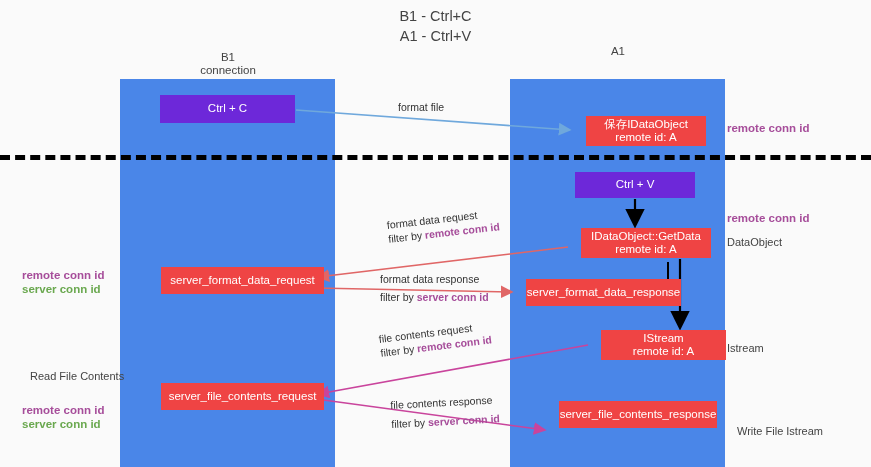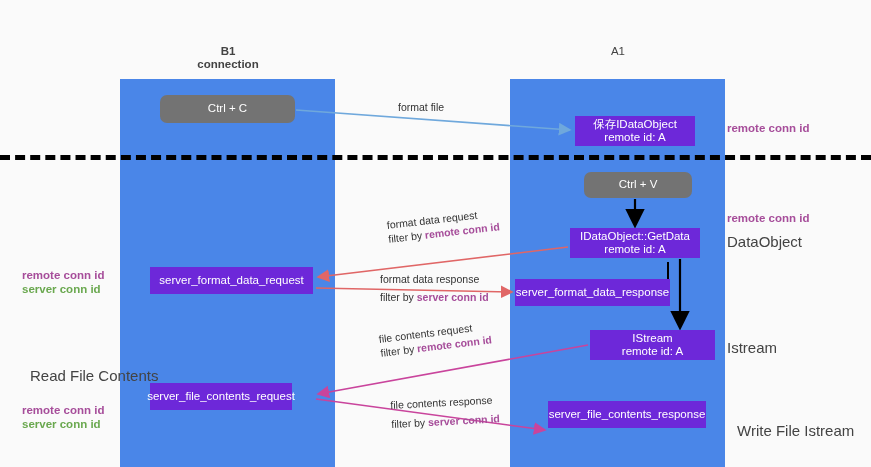--- a/index.html
+++ b/index.html
@@ -14,48 +14,48 @@
   .lane{
     position:absolute;background:#4a86e8;
   }
   #lane-b1{left:120px;top:79px;width:215px;height:388px;}
   #lane-a1{left:510px;top:79px;width:215px;height:388px;}
 
   .lane-title{
     position:absolute;text-align:center;color:#434343;
     font-size:11.5px;line-height:13px;
   }
-  #title-b1{left:152px;top:45px;width:152px;font-weight:bold;}
+  #title-b1{left:152px;top:51px;width:152px;}
   #title-a1{left:542px;top:45px;width:152px;}
 
   #main-title{
     position:absolute;left:0;top:6px;width:871px;text-align:center;
     color:#434343;font-size:14.5px;line-height:20px;
   }
 
   .node{
     position:absolute;box-sizing:border-box;
     display:flex;flex-direction:column;align-items:center;justify-content:center;
     color:#ffffff;font-size:11.5px;line-height:13.5px;text-align:center;
   }
-  .green{background:#737373;border-radius:7px;}
-  .orange{background:#6d28d9;}
+  .green{background:#6d28d9;}
+  .orange{background:#ef4444;margin-left:11px;}
 
   #n-ctrlc{left:160px;top:95px;width:135px;height:28px;}
   #n-save-ido{left:575px;top:116px;width:120px;height:30px;}
-  #n-ctrlv{left:575px;top:172px;width:108px;height:26px;margin-left:9px;}
+  #n-ctrlv{left:575px;top:172px;width:120px;height:26px;}
   #n-getdata{left:570px;top:228px;width:130px;height:30px;}
   #n-sfdreq{left:150px;top:267px;width:163px;height:27px;}
   #n-sfdres{left:515px;top:279px;width:155px;height:27px;}
   #n-istream{left:590px;top:330px;width:125px;height:30px;}
-  #n-sfcreq{left:150px;top:383px;width:142px;height:27px;}
+  #n-sfcreq{left:150px;top:383px;width:163px;height:27px;}
   #n-sfcres{left:548px;top:401px;width:158px;height:27px;}
 
   .side-label{
-    position:absolute;color:#434343;font-size:15px;line-height:14px;
+    position:absolute;color:#434343;font-size:11px;line-height:14px;
   }
   #sl-dataobject{left:727px;top:235px;}
   #sl-istream{left:727px;top:341px;}
   #sl-write{left:737px;top:424px;}
   #sl-read{left:30px;top:369px;}
 
   .conn{
     position:absolute;font-size:11.5px;line-height:14px;font-weight:bold;
   }
   .purple{color:#a64d9a;}
@@ -80,20 +80,24 @@
     position:absolute;left:0;top:155px;width:871px;height:0;
     border-top:5px dashed #000000;
   }
   svg#wires{position:absolute;left:0;top:0;width:871px;height:467px;pointer-events:none;}
 </style>
 </head>
 <body>
 
 <div id="stage">
 
+  <div id="main-title">
+    <div>B1 - Ctrl+C</div>
+    <div>A1 - Ctrl+V</div>
+  </div>
 
   <div class="lane" id="lane-b1"></div>
   <div class="lane" id="lane-a1"></div>
 
   <div class="lane-title" id="title-b1">
     <div>B1</div>
     <div>connection</div>
   </div>
   <div class="lane-title" id="title-a1">
     <div>A1</div>

